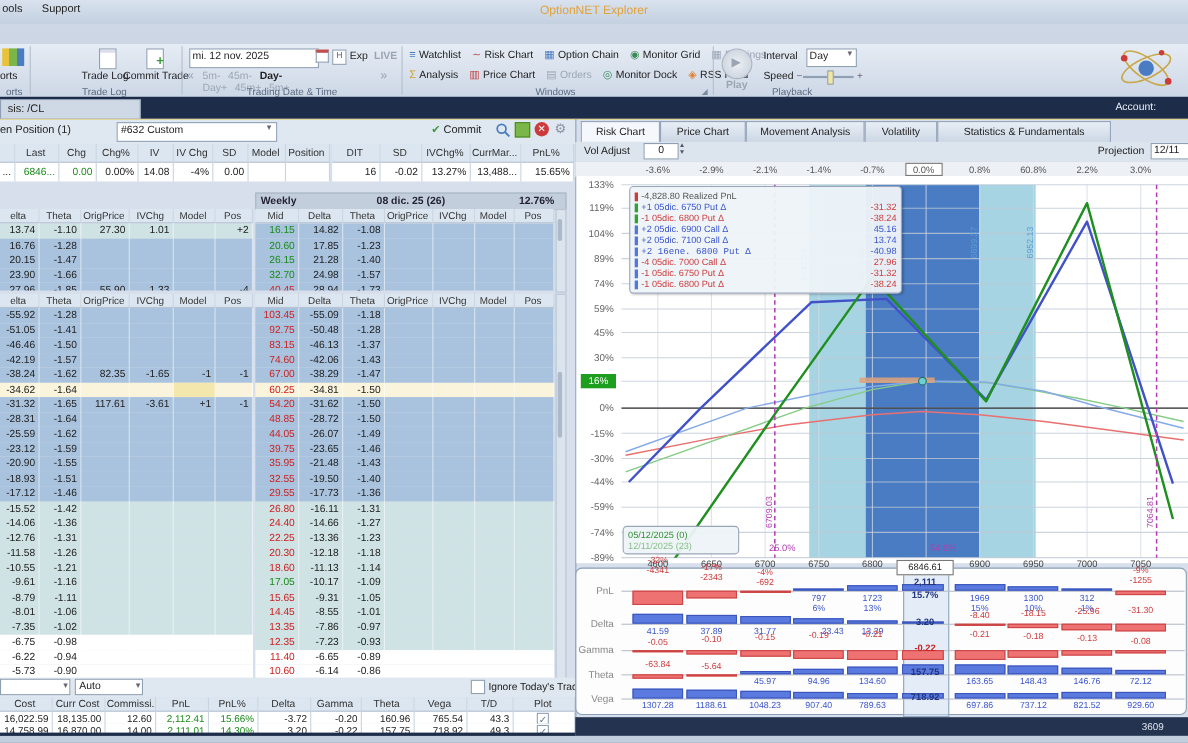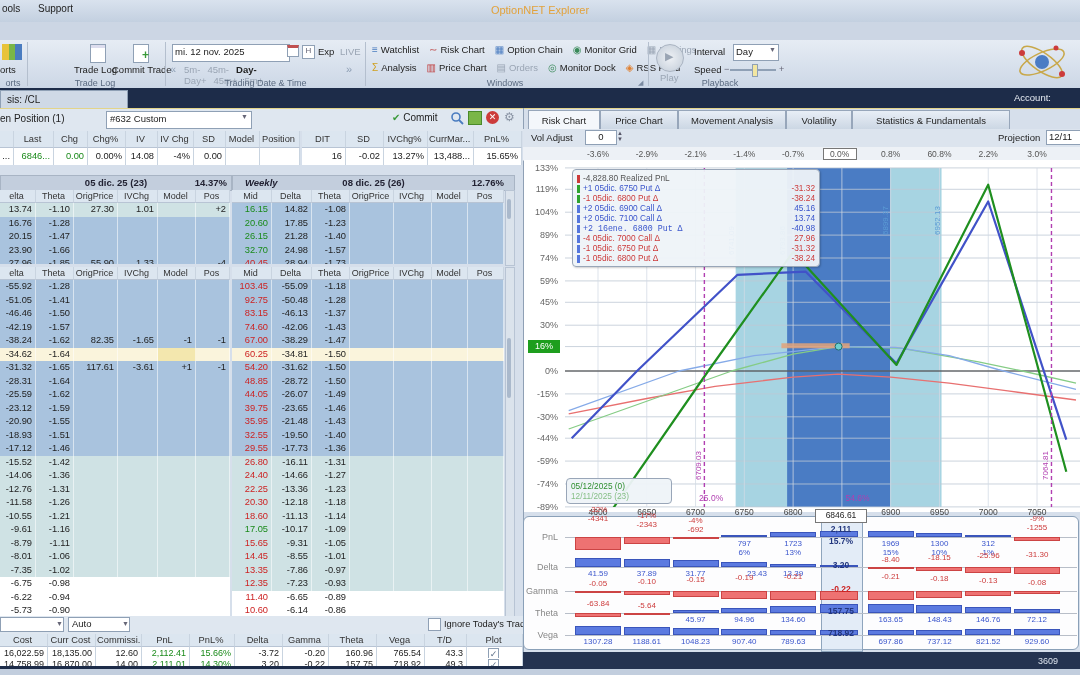--- a/index.html
+++ b/index.html
@@ -8,21 +8,21 @@
   .abs{position:absolute;}
   .titlebar{left:0;top:0;width:1080px;height:22px;background:linear-gradient(#d9e2ee,#c3d0e0);}
   .title-text{left:400px;top:4px;width:280px;text-align:center;color:#e2a23c;font-size:11px;}
   .winbtn{top:26px;color:#5b6e87;font-size:9px;}
   .menubar{left:0;top:22px;width:1080px;height:18px;background:#ccd6e4;}
   .menu-item{top:3px;font-size:10px;color:#222;}
   .ribbon{left:0;top:40px;width:1080px;height:48px;background:linear-gradient(#e6ecf4,#ccd7e6);border-bottom:1px solid #aab6c6;}
   .rib-sep{top:42px;width:1px;height:44px;background:#b4bfce;}
   .rib-name{top:78px;font-size:9px;color:#5a6a80;text-align:center;}
   .rib-label{font-size:9.5px;color:#222;}
-  .gray{color:#9aa5b4;}
+  .gray{color:#9aa5b4;font-weight:bold;}
   .field{background:#fff;border:1px solid #8fa0b5;font-size:9.5px;color:#222;}
   .chev{color:#8fa0b5;font-size:11px;}
   .navy{background:#1d2c49;}
   .tab-cl{left:0;top:90px;width:128px;height:18px;background:#cfd9e6;border:1px solid #8fa0b5;border-bottom:none;font-size:10px;padding-top:3px;padding-left:6px;box-sizing:border-box;}
   .goldline{left:0;top:108px;width:1080px;height:1px;background:#e3d48a;}
   
   .lp-toolbar{left:0;top:109px;width:523px;height:22px;background:#dfe7f0;}
   .cell{display:inline-block;box-sizing:border-box;padding:1px 3px 0 1px;text-align:right;overflow:hidden;white-space:nowrap;border-right:1px solid #c9d4e0;font-size:9.3px;}
   .cell.hd{text-align:center;color:#333;background:#dce6f0;border-bottom:1px solid #b8c4d4;}
   .row{white-space:nowrap;font-size:0;}
@@ -143,26 +143,22 @@
 
   <div id="pos-table" class="abs" style="left:0;top:131px;">
       <div class="row"><span class="cell hd" style="width: 14px; height: 17px; padding-top: 3px;"></span><span class="cell hd" style="width: 40px; height: 17px; padding-top: 3px;">Last</span><span class="cell hd" style="width: 34px; height: 17px; padding-top: 3px;">Chg</span><span class="cell hd" style="width: 38px; height: 17px; padding-top: 3px;">Chg%</span><span class="cell hd" style="width: 32px; height: 17px; padding-top: 3px;">IV</span><span class="cell hd" style="width: 36px; height: 17px; padding-top: 3px;">IV Chg</span><span class="cell hd" style="width: 32px; height: 17px; padding-top: 3px;">SD</span><span class="cell hd" style="width: 34px; height: 17px; padding-top: 3px;">Model</span><span class="cell hd" style="width: 40px; height: 17px; padding-top: 3px;">Position</span></div>
       <div class="row r-w"><span class="cell" style="width: 14px; height: 17px; padding-top: 3px;">...</span><span class="cell green" style="width: 40px; height: 17px; padding-top: 3px;">6846...</span><span class="cell green" style="width: 34px; height: 17px; padding-top: 3px;">0.00</span><span class="cell" style="width: 38px; height: 17px; padding-top: 3px;">0.00%</span><span class="cell" style="width: 32px; height: 17px; padding-top: 3px;">14.08</span><span class="cell" style="width: 36px; height: 17px; padding-top: 3px;">-4%</span><span class="cell" style="width: 32px; height: 17px; padding-top: 3px;">0.00</span><span class="cell" style="width: 34px; height: 17px; padding-top: 3px;"></span><span class="cell" style="width: 40px; height: 17px; padding-top: 3px;"></span></div>
     </div>
   <div id="stats-table" class="abs" style="left:302px;top:131px;">
       <div class="row"><span class="cell hd" style="width: 44px; height: 17px; padding-top: 3px;">DIT</span><span class="cell hd" style="width: 38px; height: 17px; padding-top: 3px;">SD</span><span class="cell hd" style="width: 44px; height: 17px; padding-top: 3px;">IVChg%</span><span class="cell hd" style="width: 46px; height: 17px; padding-top: 3px;">CurrMar...</span><span class="cell hd" style="width: 48px; height: 17px; padding-top: 3px;">PnL%</span></div>
       <div class="row r-w"><span class="cell" style="width: 44px; height: 17px; padding-top: 3px;">16</span><span class="cell" style="width: 38px; height: 17px; padding-top: 3px;">-0.02</span><span class="cell" style="width: 44px; height: 17px; padding-top: 3px;">13.27%</span><span class="cell" style="width: 46px; height: 17px; padding-top: 3px;">13,488...</span><span class="cell" style="width: 48px; height: 17px; padding-top: 3px;">15.65%</span></div>
     </div>
 
-  <div id="calls-left-hdr" class="abs sec-h" style="left:0;top:175px;width:230px;height:14px;">
-      <div class="abs" style="left: 0px; top: 1px; width: 230px; text-align: center;">05 dic. 25 (23)</div>
-      <div class="abs" style="right: 4px; top: 1px;">14.37%</div>
-    </div>
   <div id="calls-right-hdr" class="abs sec-h" style="left:232px;top:175px;width:281px;height:14px;">
-      <div class="abs" style="left: 12px; top: 1px; font-style: italic;">Weekly</div>
+      <div class="abs" style="left: 4px; top: 1px;">Weekly</div>
       <div class="abs" style="left: 0px; top: 1px; width: 281px; text-align: center;">08 dic. 25 (26)</div>
       <div class="abs" style="right: 10px; top: 1px;">12.76%</div>
     </div>
   <div id="calls-left" class="abs" style="left:0;top:190px;width:230px;height:74px;overflow:hidden;">
       <div class="row"><span class="cell hd" style="width: 36px; height: 13px; font-size: 9px;">elta</span><span class="cell hd" style="width: 38px; height: 13px; font-size: 9px;">Theta</span><span class="cell hd" style="width: 44px; height: 13px; font-size: 9px;">OrigPrice</span><span class="cell hd" style="width: 40px; height: 13px; font-size: 9px;">IVChg</span><span class="cell hd" style="width: 38px; height: 13px; font-size: 9px;">Model</span><span class="cell hd" style="width: 34px; height: 13px; font-size: 9px;">Pos</span></div>
       <div class="row r-c"><span class="cell" style="width: 36px; height: 13.5px; border-right: 1px solid rgba(255, 255, 255, 0.55);">13.74</span><span class="cell" style="width: 38px; height: 13.5px; border-right: 1px solid rgba(255, 255, 255, 0.55);">-1.10</span><span class="cell" style="width: 44px; height: 13.5px; border-right: 1px solid rgba(255, 255, 255, 0.55);">27.30</span><span class="cell" style="width: 40px; height: 13.5px; border-right: 1px solid rgba(255, 255, 255, 0.55);">1.01</span><span class="cell" style="width: 38px; height: 13.5px; border-right: 1px solid rgba(255, 255, 255, 0.55);"></span><span class="cell" style="width: 34px; height: 13.5px; border-right: 1px solid rgba(255, 255, 255, 0.55);">+2</span></div>
       <div class="row r-b"><span class="cell" style="width: 36px; height: 13.5px; border-right: 1px solid rgba(255, 255, 255, 0.55);">16.76</span><span class="cell" style="width: 38px; height: 13.5px; border-right: 1px solid rgba(255, 255, 255, 0.55);">-1.28</span><span class="cell" style="width: 44px; height: 13.5px; border-right: 1px solid rgba(255, 255, 255, 0.55);"></span><span class="cell" style="width: 40px; height: 13.5px; border-right: 1px solid rgba(255, 255, 255, 0.55);"></span><span class="cell" style="width: 38px; height: 13.5px; border-right: 1px solid rgba(255, 255, 255, 0.55);"></span><span class="cell" style="width: 34px; height: 13.5px; border-right: 1px solid rgba(255, 255, 255, 0.55);"></span></div>
       <div class="row r-b"><span class="cell" style="width: 36px; height: 13.5px; border-right: 1px solid rgba(255, 255, 255, 0.55);">20.15</span><span class="cell" style="width: 38px; height: 13.5px; border-right: 1px solid rgba(255, 255, 255, 0.55);">-1.47</span><span class="cell" style="width: 44px; height: 13.5px; border-right: 1px solid rgba(255, 255, 255, 0.55);"></span><span class="cell" style="width: 40px; height: 13.5px; border-right: 1px solid rgba(255, 255, 255, 0.55);"></span><span class="cell" style="width: 38px; height: 13.5px; border-right: 1px solid rgba(255, 255, 255, 0.55);"></span><span class="cell" style="width: 34px; height: 13.5px; border-right: 1px solid rgba(255, 255, 255, 0.55);"></span></div>
       <div class="row r-b"><span class="cell" style="width: 36px; height: 13.5px; border-right: 1px solid rgba(255, 255, 255, 0.55);">23.90</span><span class="cell" style="width: 38px; height: 13.5px; border-right: 1px solid rgba(255, 255, 255, 0.55);">-1.66</span><span class="cell" style="width: 44px; height: 13.5px; border-right: 1px solid rgba(255, 255, 255, 0.55);"></span><span class="cell" style="width: 40px; height: 13.5px; border-right: 1px solid rgba(255, 255, 255, 0.55);"></span><span class="cell" style="width: 38px; height: 13.5px; border-right: 1px solid rgba(255, 255, 255, 0.55);"></span><span class="cell" style="width: 34px; height: 13.5px; border-right: 1px solid rgba(255, 255, 255, 0.55);"></span></div>
       <div class="row r-b"><span class="cell" style="width: 36px; height: 13.5px; border-right: 1px solid rgba(255, 255, 255, 0.55);">27.96</span><span class="cell" style="width: 38px; height: 13.5px; border-right: 1px solid rgba(255, 255, 255, 0.55);">-1.85</span><span class="cell" style="width: 44px; height: 13.5px; border-right: 1px solid rgba(255, 255, 255, 0.55);">55.90</span><span class="cell" style="width: 40px; height: 13.5px; border-right: 1px solid rgba(255, 255, 255, 0.55);">1.33</span><span class="cell" style="width: 38px; height: 13.5px; border-right: 1px solid rgba(255, 255, 255, 0.55);"></span><span class="cell" style="width: 34px; height: 13.5px; border-right: 1px solid rgba(255, 255, 255, 0.55);">-4</span></div>

